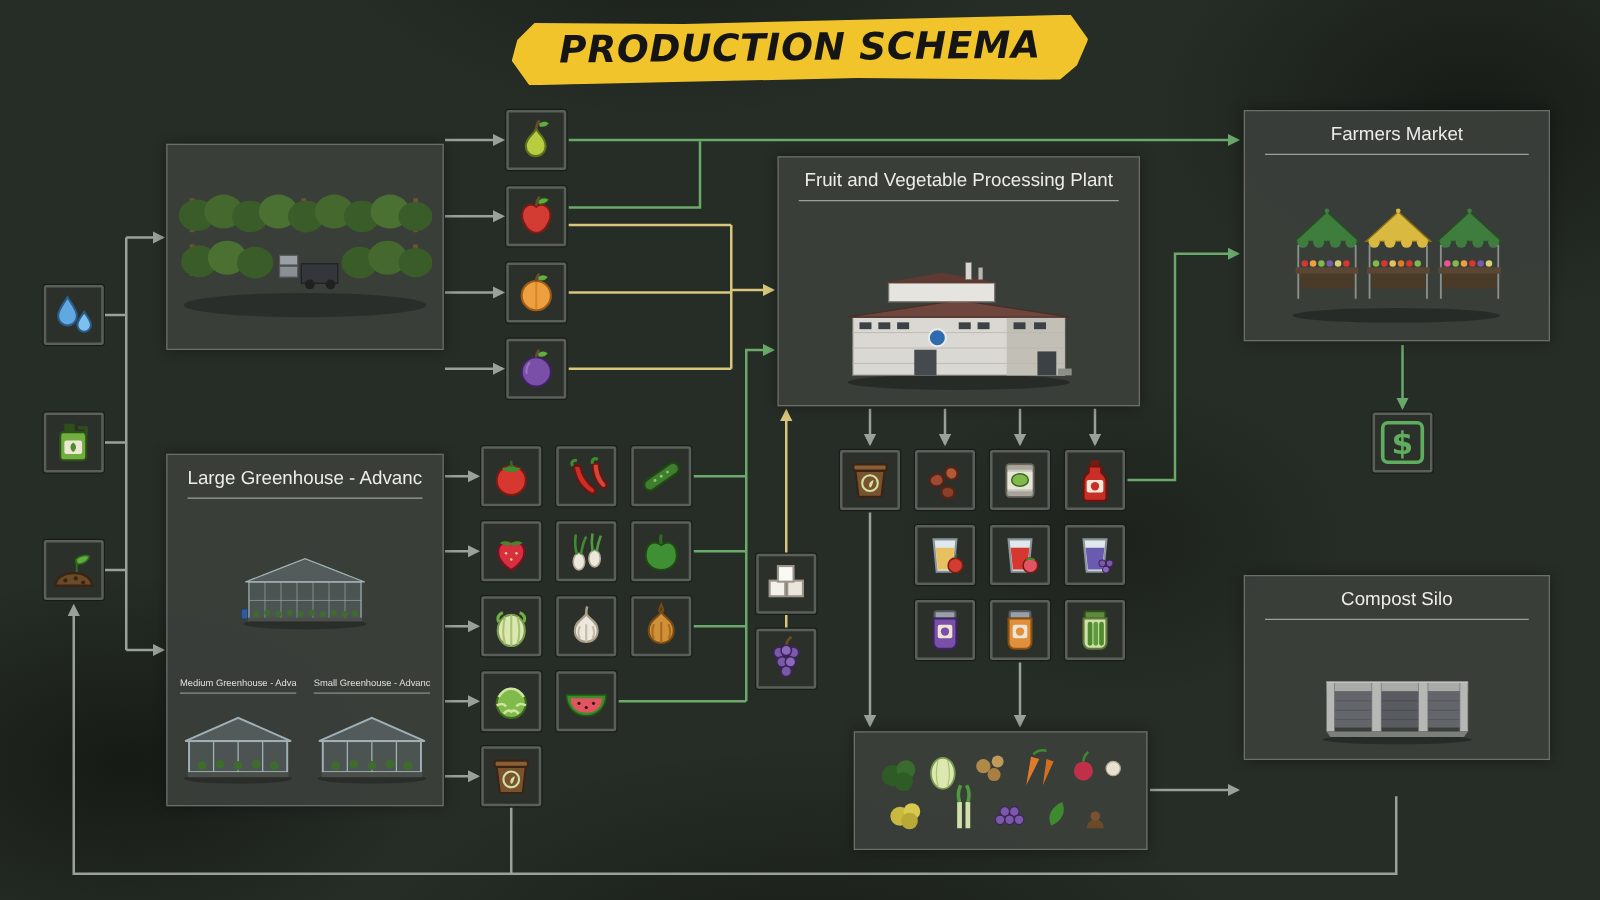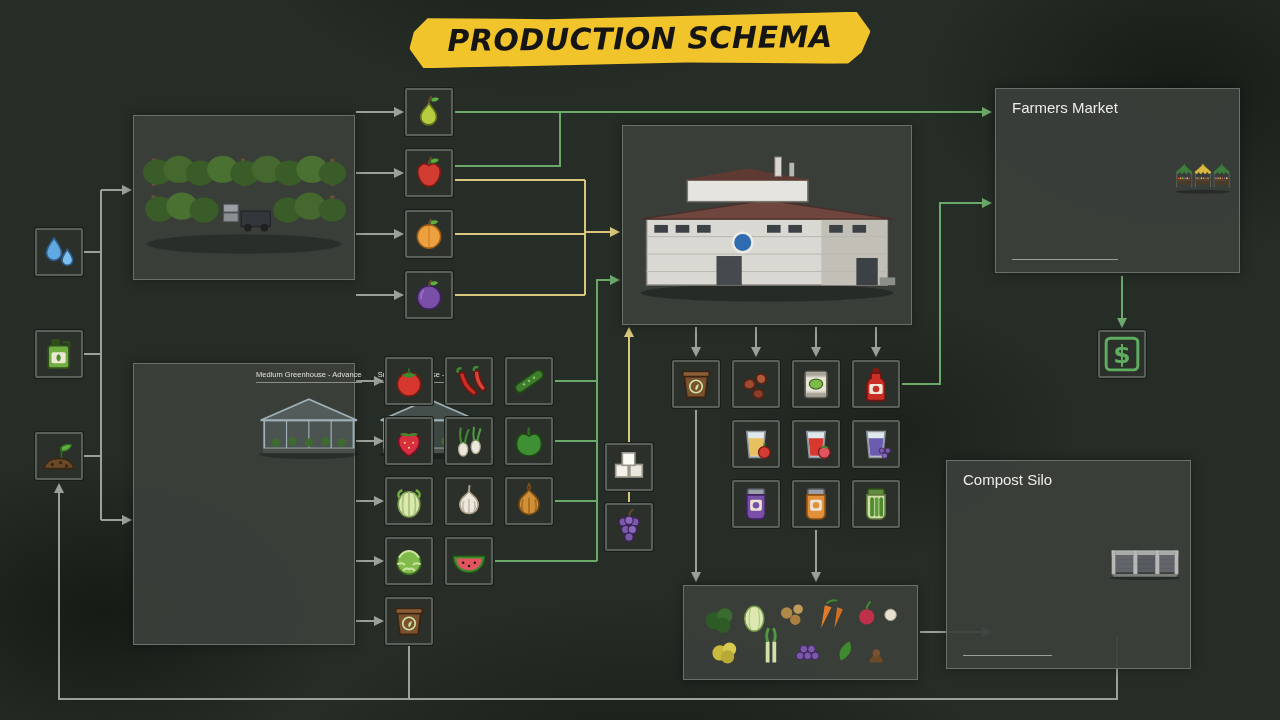--- a/index.html
+++ b/index.html
@@ -20,21 +20,21 @@
     background:#f0c42a;padding:7px 38px 10px;z-index:3;
     clip-path:polygon(1% 30%,4% 4%,30% 8%,97% 0%,100% 38%,98% 78%,95% 100%,60% 94%,3% 100%,0 62%);
   }
   .banner-text{
     font-family:"DejaVu Sans",sans-serif;font-style:italic;font-weight:bold;
     font-size:30px;color:#151515;letter-spacing:.5px;white-space:nowrap;
   }
   .box{
     position:absolute;z-index:2;box-sizing:border-box;
     background:rgba(59,64,59,.93);border:1px solid #6a6f6a;
-    display:flex;flex-direction:row;padding:4px 0 8px;
+    display:flex;flex-direction:column;padding:4px 0 8px;
     box-shadow:0 0 10px rgba(0,0,0,.35);
     gap:32px;
   }
   .box-title{
     color:#ececE8;font-size:15px;text-align:center;
     padding:6px 0 7px;margin:0 16px 4px;border-bottom:1px solid #9aa09a;
     white-space:nowrap;overflow:hidden;
   }
   .scene{flex:1;margin:2px 8px;display:flex;align-items:center;justify-content:center;min-height:0;}
   .scene svg{width:100%;height:100%;}
@@ -398,20 +398,21 @@
             <circle cx="24" cy="16" r="5" fill="#8a6ab8"></circle>
             <circle cx="20" cy="27" r="5" fill="#7a5aa8"></circle>
             <circle cx="28" cy="27" r="5" fill="#8a6ab8"></circle>
             <circle cx="24" cy="36" r="5" fill="#7a5aa8"></circle>
           </g>
         </svg>
       </div>
     </div>
 
   <div class="box" style="left:622px;top:125px;width:290px;height:200px">
+    <div class="box-title">Fruit and Vegetable Processing Plant</div>
     <div class="scene">
         <svg viewBox="0 0 280 168" preserveAspectRatio="xMidYMid meet">
           <ellipse cx="140" cy="156" rx="130" ry="9" fill="rgba(0,0,0,0.3)"></ellipse>
           <rect x="16" y="80" width="248" height="68" fill="#dad8d2" stroke="#77756e" stroke-width="1.5"></rect>
           <rect x="196" y="80" width="68" height="68" fill="#c2bfb7"></rect>
           <path d="M16 98h248M16 116h248M16 134h248" stroke="#b9b6ae" stroke-width="1"></path>
           <polygon points="10,80 140,60 270,80" fill="#6e463e" stroke="#4a2e28" stroke-width="1.5"></polygon>
           <rect x="58" y="40" width="124" height="22" fill="#e6e4de" stroke="#77756e" stroke-width="1.5"></rect>
           <polygon points="52,40 120,28 188,40" fill="#5f3a33"></polygon>
           <rect x="148" y="16" width="7" height="20" fill="#d8d6d0" stroke="#77756e"></rect>
@@ -593,21 +594,21 @@
 
   <div class="tiles col" style="left:1098px;top:330px">
       <div class="tile">
         <svg viewBox="0 0 48 48">
           <rect x="5" y="5" width="38" height="38" rx="5" fill="none" stroke="#5fae5f" stroke-width="3.5"></rect>
           <text x="24" y="35" font-size="30" font-family="DejaVu Sans, sans-serif" font-weight="bold" fill="#5fae5f" text-anchor="middle">$</text>
         </svg>
       </div>
     </div>
 
-  <div class="box" style="left:946px;top:460px;width:245px;height:209px">
+  <div class="box" style="left:995px;top:460px;width:245px;height:148px">
     <div class="box-title">Compost Silo</div>
     <div class="scene">
         <svg viewBox="0 0 235 118" preserveAspectRatio="xMidYMid meet">
           <ellipse cx="118" cy="108" rx="112" ry="7" fill="rgba(0,0,0,0.3)"></ellipse>
           <rect x="12" y="22" width="212" height="14" fill="#a8aba8" stroke="#6f7270"></rect>
           <g>
             <rect x="24" y="36" width="56" height="54" fill="#62666a"></rect>
             <path d="M24 50h56M24 64h56M24 78h56" stroke="#54585c" stroke-width="1.5"></path>
             <rect x="94" y="36" width="56" height="54" fill="#585c60"></rect>
             <path d="M94 50h56M94 64h56M94 78h56" stroke="#4a4e52" stroke-width="1.5"></path>

